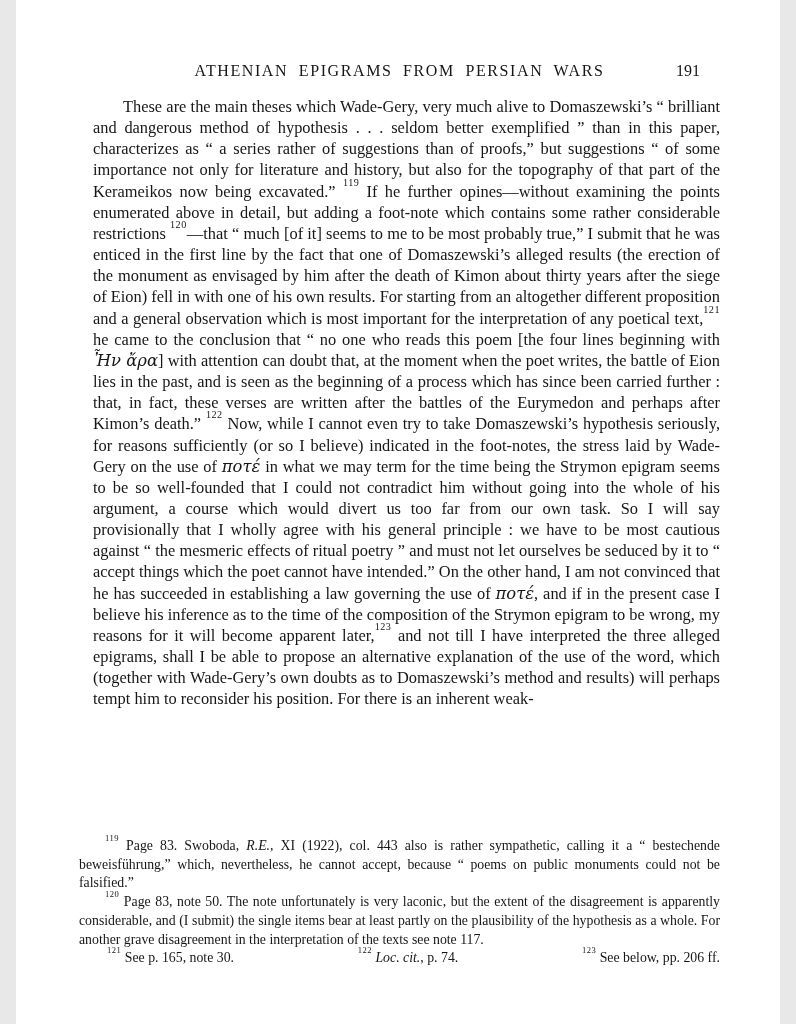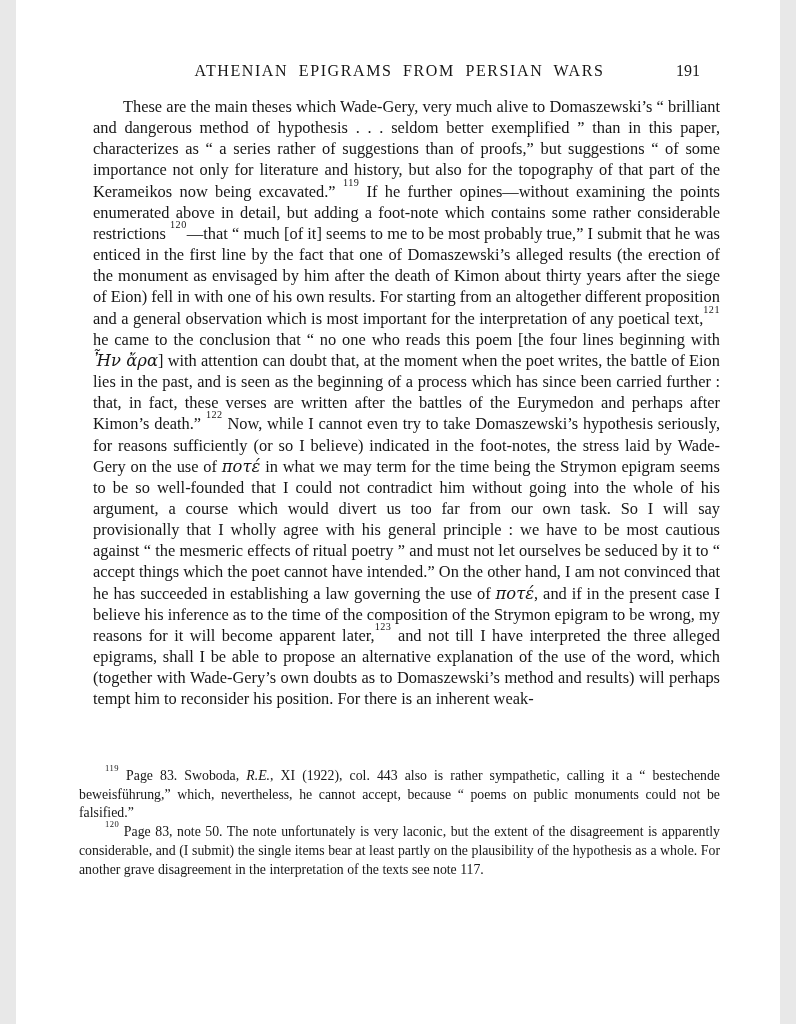--- a/index.html
+++ b/index.html
@@ -44,21 +44,21 @@
   }
   .para {
     margin: 0;
     font-size: 16.4px;
     line-height: 21.15px;
     text-align: justify;
     text-indent: 30px;
   }
   .footnotes {
     position: absolute;
-    top: 767px;
+    top: 837px;
     left: 63px;
     right: 60px;
     font-size: 13.8px;
     line-height: 18.7px;
   }
   .fnote {
     margin: 0;
     text-align: justify;
     text-indent: 26px;
   }
@@ -88,15 +88,20 @@
     <div class="page-num">191</div>
   </header>
 
   <main class="body-text">
     <p class="para"><span>These are the main theses which Wade-Gery, very much alive to Domaszewski’s “ brilliant and dangerous method of hypothesis . . . seldom better exemplified ” than in this paper, characterizes as “ a series rather of suggestions than of proofs,” but suggestions “ of some importance not only for literature and history, but also for the topography of that part of the Kerameikos now being excavated.” </span><sup>119</sup><span> If he further opines—without examining the points enumerated above in detail, but adding a foot-note which contains some rather considerable restrictions </span><sup>120</sup><span>—that “ much [of it] seems to me to be most probably true,” I submit that he was enticed in the first line by the fact that one of Domaszewski’s alleged results (the erection of the monument as envisaged by him after the death of Kimon about thirty years after the siege of Eion) fell in with one of his own results. For starting from an altogether different proposition and a general observation which is most important for the interpretation of any poetical text,</span><sup>121</sup><span> he came to the conclusion that “ no one who reads this poem [the four lines beginning with </span><span class="it gk">Ἦν ἄρα</span><span>] with attention can doubt that, at the moment when the poet writes, the battle of Eion lies in the past, and is seen as the beginning of a process which has since been carried further : that, in fact, these verses are written after the battles of the Eurymedon and perhaps after Kimon’s death.” </span><sup>122</sup><span> Now, while I cannot even try to take Domaszewski’s hypothesis seriously, for reasons sufficiently (or so I believe) indicated in the foot-notes, the stress laid by Wade-Gery on the use of </span><span class="it gk">ποτέ</span><span> in what we may term for the time being the Strymon epigram seems to be so well-founded that I could not contradict him without going into the whole of his argument, a course which would divert us too far from our own task. So I will say provisionally that I wholly agree with his general principle : we have to be most cautious against “ the mesmeric effects of ritual poetry ” and must not let ourselves be seduced by it to “ accept things which the poet cannot have intended.” On the other hand, I am not convinced that he has succeeded in establishing a law governing the use of </span><span class="it gk">ποτέ</span><span>, and if in the present case I believe his inference as to the time of the composition of the Strymon epigram to be wrong, my reasons for it will become apparent later,</span><sup>123</sup><span> and not till I have interpreted the three alleged epigrams, shall I be able to propose an alternative explanation of the use of the word, which (together with Wade-Gery’s own doubts as to Domaszewski’s method and results) will perhaps tempt him to reconsider his position. For there is an inherent weak-</span></p>
   </main>
 
   <section class="footnotes">
     <p class="fnote"><sup>119</sup><span> Page 83. Swoboda, </span><span class="it">R.E.</span><span>, XI (1922), col. 443 also is rather sympathetic, calling it a “ bestechende beweisführung,” which, nevertheless, he cannot accept, because “ poems on public monuments could not be falsified.”</span></p>
     <p class="fnote"><sup>120</sup><span> Page 83, note 50. The note unfortunately is very laconic, but the extent of the disagreement is apparently considerable, and (I submit) the single items bear at least partly on the plausibility of the hypothesis as a whole. For another grave disagreement in the interpretation of the texts see note 117.</span></p>
+    <div class="fnote-row">
+      <span class="fnote-short"><sup>121</sup><span> See p. 165, note 30.</span></span>
+      <span class="fnote-short"><sup>122</sup><span> </span><span class="it">Loc. cit.</span><span>, p. 74.</span></span>
+      <span class="fnote-short"><sup>123</sup><span> See below, pp. 206 ff.</span></span>
+    </div>
   </section>
 
 </div>
 
 </body></html>

